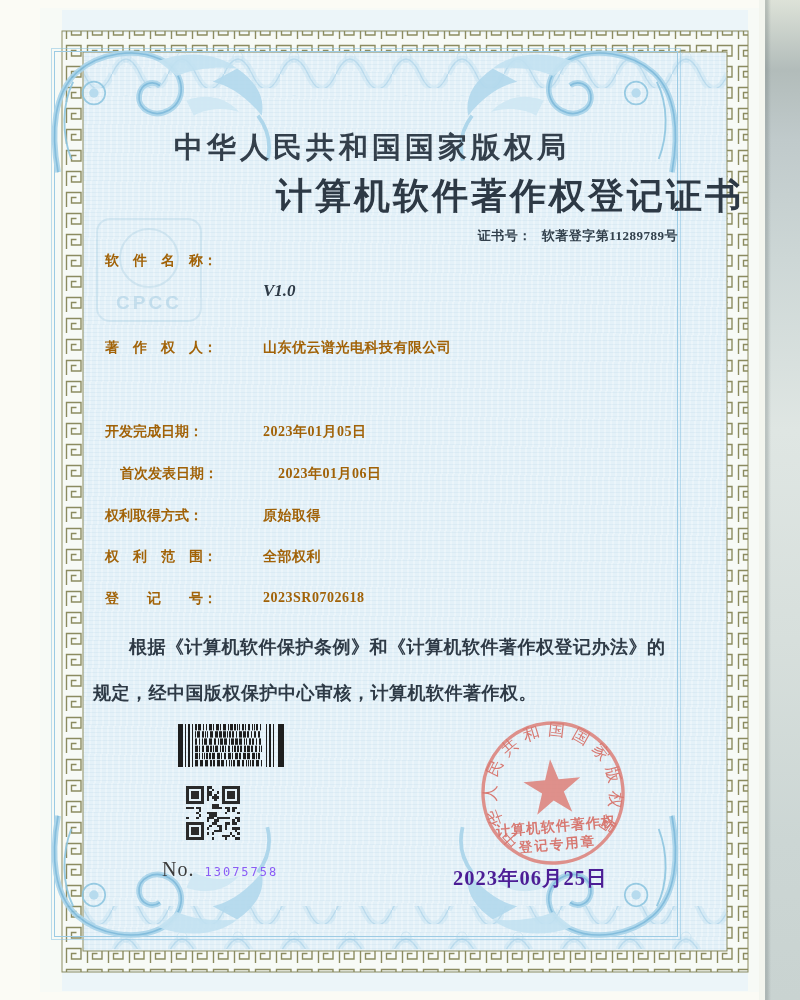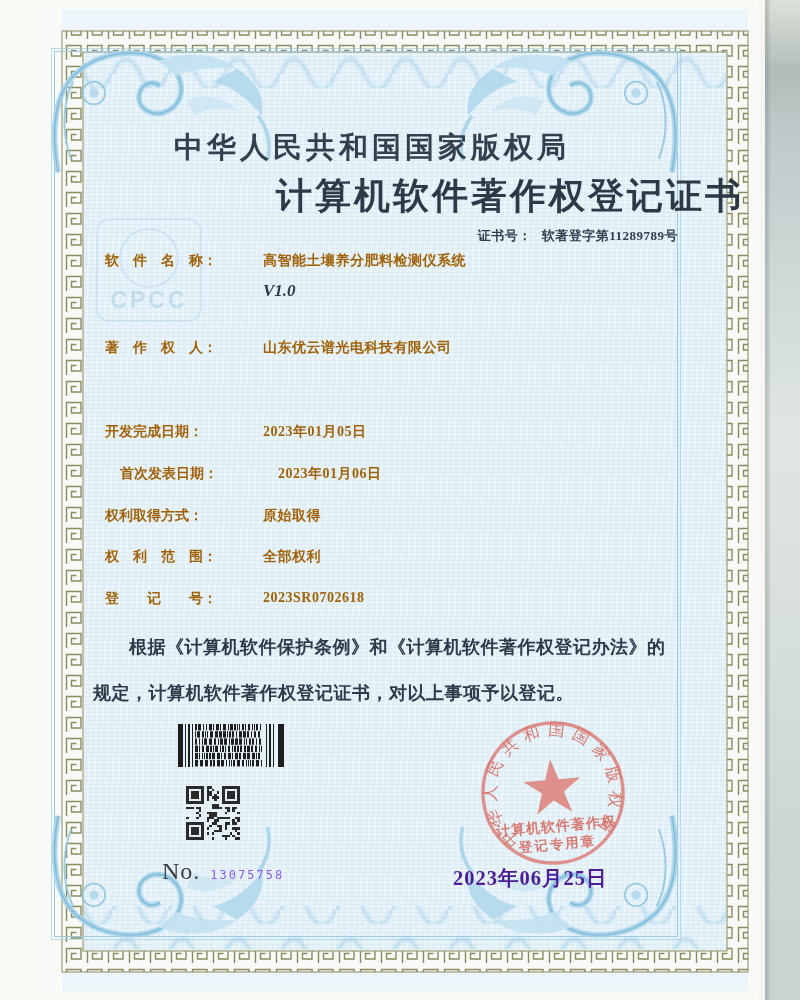--- a/index.html
+++ b/index.html
@@ -43,21 +43,21 @@
   .fl.tr{left:458px;top:44px;transform:scaleX(-1);}
   .fl.bl{left:44px;top:812px;transform:scaleY(-1);}
   .fl.br{left:458px;top:812px;transform:scale(-1,-1);}
 
   
   .watermark{
     position:absolute;left:96px;top:218px;width:102px;height:100px;
     border:2px solid rgba(160,200,222,.55);border-radius:14px;opacity:.55;
   }
   .watermark .wmc{position:absolute;left:21px;top:8px;width:56px;height:56px;border:2px solid rgba(160,200,222,.6);border-radius:50%;}
-  .watermark .wmt{position:absolute;left:0;right:0;bottom:6px;text-align:center;font-size:23px;letter-spacing:3px;color:rgba(150,195,220,.8);font-weight:bold;font-family:"Liberation Sans",sans-serif;}
+  .watermark .wmt{position:absolute;left:0;right:0;bottom:6px;text-align:center;font-size:19px;letter-spacing:3px;color:rgba(150,195,220,.8);font-weight:bold;font-family:"Liberation Sans",sans-serif;}
 
   
   .t-authority{
     position:absolute;left:0;right:56px;top:128px;text-align:center;
     font-size:29px;font-weight:bold;letter-spacing:4px;color:#333f4b;
   }
   .t-main{
     position:absolute;left:0;right:56px;top:172px;text-align:right;
     font-size:36px;font-weight:bold;letter-spacing:3px;color:#2d3945;
   }
@@ -70,21 +70,21 @@
   .row .val{letter-spacing:.5px;}
   .r1{top:252px;} .r1b{top:281px;left:263px;position:absolute;font-size:17px;font-weight:bold;color:#2e3a46;font-style:italic;}
   .r2{top:339px;} .r3{top:423px;} .r4{top:465px;margin-left:15px;} .r5{top:507px;} .r6{top:548px;} .r7{top:590px;}
   .statement{position:absolute;left:93px;top:635px;width:600px;font-size:18px;font-weight:bold;color:#2e3a46;letter-spacing:.5px;}
   .statement .l1{text-indent:36px;}
   .statement .l2{margin-top:22px;}
 
   .barcode{position:absolute;left:178px;top:724px;}
   .qrcode{position:absolute;left:186px;top:786px;width:54px;height:54px;}
   .serial{position:absolute;left:162px;top:858px;}
-  .serial .no{font-size:24px;color:#3b3b3b;letter-spacing:1px;}
+  .serial .no{font-size:20px;color:#3b3b3b;letter-spacing:1px;}
   .serial .num{font-size:12px;font-family:"DejaVu Sans Mono",monospace;color:#8b5cf6;letter-spacing:2px;margin-left:10px;}
   .seal{position:absolute;left:469px;top:709px;width:168px;height:168px;opacity:.88;}
   .issue-date{position:absolute;left:453px;top:864px;font-size:20.5px;font-weight:bold;color:#4c1d95;letter-spacing:1px;}
 </style>
 </head>
 <body>
 
 <div class="paper">
   <div class="edge-tint top"></div>
   <div class="edge-tint bottom"></div>
@@ -143,21 +143,20 @@
 </div>
 
 <div class="t-authority">中华人民共和国国家版权局</div>
 <div class="t-main">计算机软件著作权登记证书</div>
 <div class="cert-no">
   <span class="lbl">证书号：</span><span>软著登字第11289789号</span>
 </div>
 
 <div class="row r1">
   <span class="lbl">软　件　名　称：</span>
-  <span class="val">高智能土壤养分肥料检测仪系统</span>
 </div>
 <div class="r1b">V1.0</div>
 <div class="row r2">
   <span class="lbl">著　作　权　人：</span>
   <span class="val">山东优云谱光电科技有限公司</span>
 </div>
 <div class="row r3">
   <span class="lbl">开发完成日期：</span>
   <span class="val">2023年01月05日</span>
 </div>
@@ -173,21 +172,21 @@
   <span class="lbl">权　利　范　围：</span>
   <span class="val">全部权利</span>
 </div>
 <div class="row r7">
   <span class="lbl">登　　记　　号：</span>
   <span class="val">2023SR0702618</span>
 </div>
 
 <div class="statement">
   <div class="l1">根据《计算机软件保护条例》和《计算机软件著作权登记办法》的</div>
-  <div class="l2">规定，计算机软件著作权登记证书，对以上事项予以登记。</div>
+  <div class="l2">规定，经中国版权保护中心审核，计算机软件著作权。</div>
 </div>
 
 <svg class="barcode" id="barcode" width="106" height="43" viewBox="0 0 106 43">
     <rect x="0" y="0" width="5" height="43" fill="#1e1e1e"></rect>
     <rect x="7" y="0" width="1" height="43" fill="#1e1e1e"></rect>
     <rect x="10" y="0" width="2" height="43" fill="#1e1e1e"></rect>
     <rect x="14" y="0" width="1" height="43" fill="#1e1e1e"></rect>
     <rect x="88" y="0" width="1" height="43" fill="#1e1e1e"></rect>
     <rect x="91" y="0" width="2" height="43" fill="#1e1e1e"></rect>
     <rect x="95" y="0" width="1" height="43" fill="#1e1e1e"></rect>

